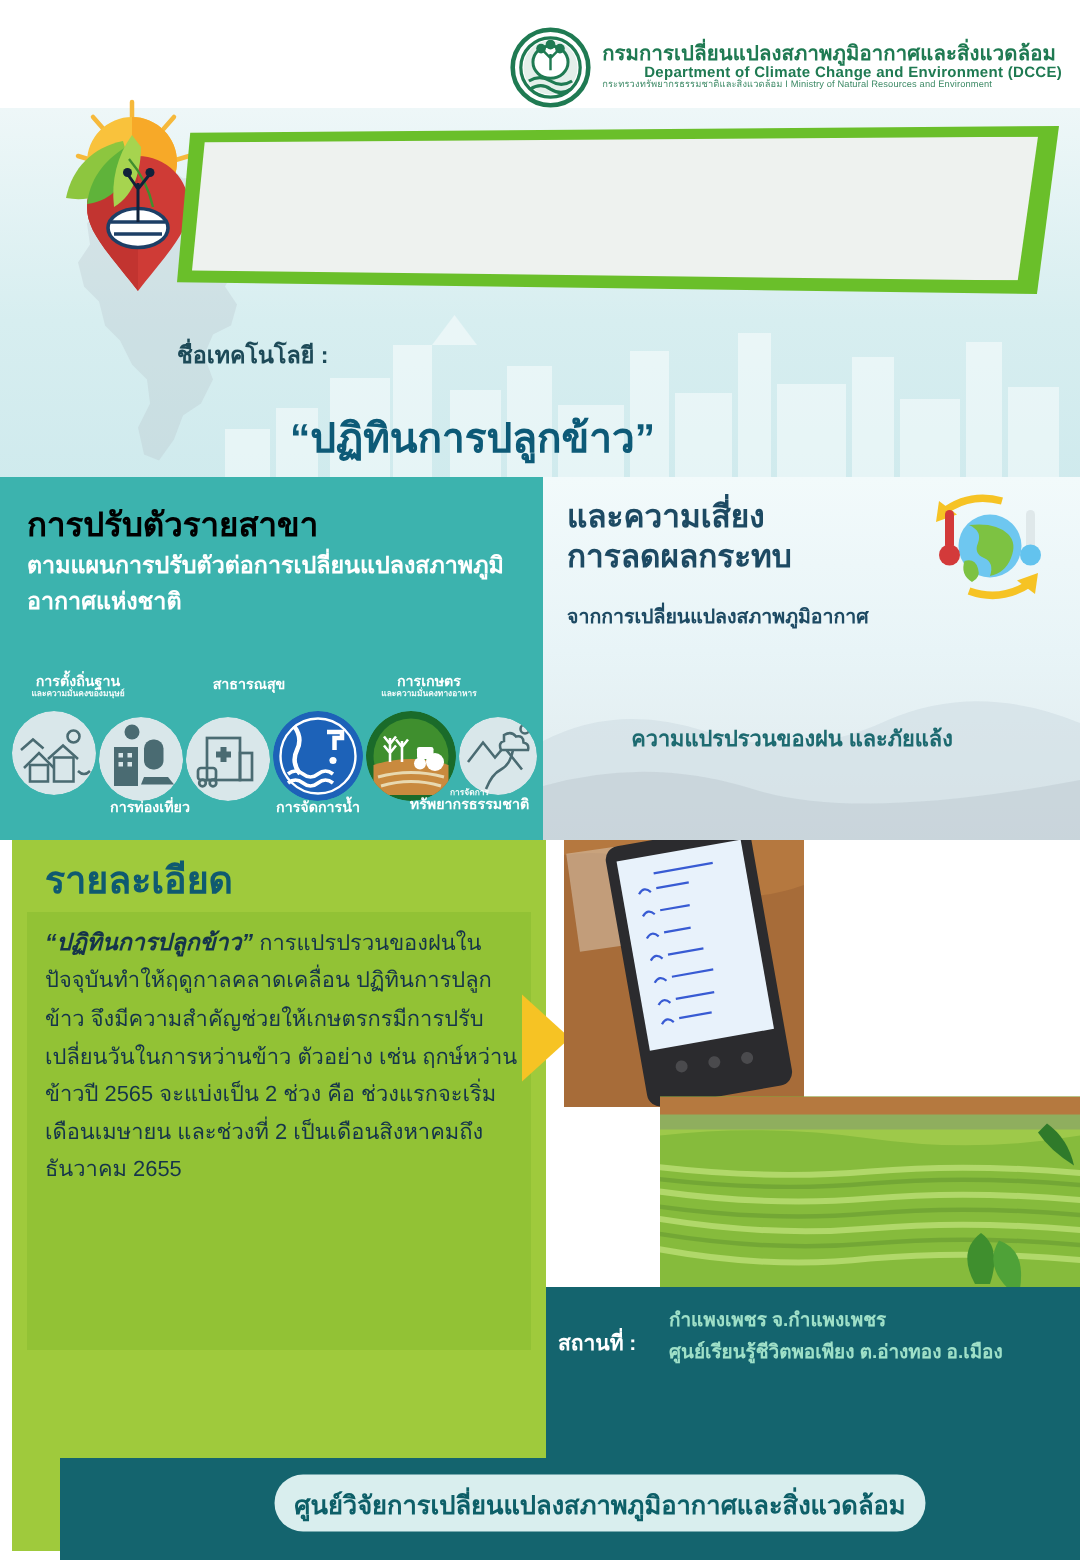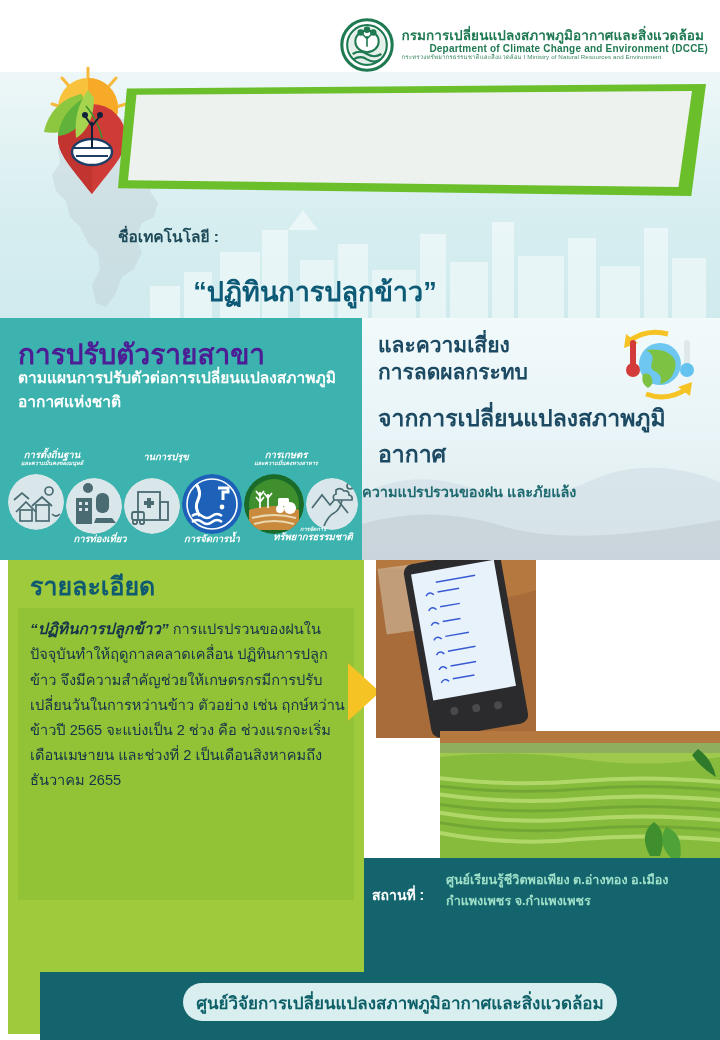--- a/index.html
+++ b/index.html
@@ -46,32 +46,32 @@
   .tech-label{position:absolute;left:118px;top:212px;font-size:15.5px;font-weight:bold;color:#1d4a58;}
   .tech-name{position:absolute;left:0;top:258px;width:720px;text-align:center;
     font-size:27px;font-weight:bold;color:#0d5a77;padding-right:90px;box-sizing:border-box;}
 
   
   .panel-left{position:absolute;left:0;top:318px;width:362px;height:242px;background:#3cb3ae;}
   .panel-right{position:absolute;left:362px;top:318px;width:358px;height:242px;
     background:linear-gradient(180deg,#f2fafb 0%, #e8f4f7 48%, #dfe9ec 100%);}
   .pr-hills{position:absolute;left:0;bottom:0;width:358px;height:120px;opacity:.75;}
 
-  .pl-h1{position:absolute;left:18px;top:14px;font-size:28px;font-weight:bold;color:#4c1d95;}
+  .pl-h1{position:absolute;left:18px;top:14px;font-size:22px;font-weight:bold;color:#000000;}
   .pl-h2{position:absolute;left:18px;top:48px;width:330px;font-size:15.5px;font-weight:bold;
     color:#ffffff;line-height:1.55;}
 
   .pr-h1{position:absolute;left:16px;top:14px;font-size:21px;font-weight:bold;color:#1d4a63;line-height:1.28;}
-  .pr-h2{position:absolute;left:16px;top:82px;font-size:23px;font-weight:bold;color:#1d4a63;}
-  .pr-sub{position:absolute;left:0;top:162px;width:332px;text-align:left;
+  .pr-h2{position:absolute;left:16px;top:82px;font-size:13px;font-weight:bold;color:#1d4a63;}
+  .pr-sub{position:absolute;left:0;top:162px;width:332px;text-align:center;
     font-size:14.5px;font-weight:bold;color:#1d6a70;}
   .globe-ico{position:absolute;right:14px;top:8px;width:96px;height:80px;}
 
   
-  .sectors{position:absolute;left:0;top:448px;width:362px;height:112px;font-style:italic;}
+  .sectors{position:absolute;left:0;top:448px;width:362px;height:112px;}
   .sec-ico{position:absolute;border-radius:50%;}
   .sec-cap{position:absolute;text-align:center;color:#ffffff;font-weight:bold;line-height:1.1;}
   .cap-main{font-size:9.5px;display:block;}
   .cap-sub{font-size:5.6px;display:block;opacity:.95;}
 
   
   .green-block{position:absolute;left:8px;top:560px;width:356px;height:474px;background:#9fca3c;}
   .green-inner{position:absolute;left:10px;top:48px;width:336px;height:292px;background:#92c235;}
   .det-title{position:absolute;left:22px;top:6px;font-size:25px;font-weight:bold;color:#0f5a70;}
   .det-body{position:absolute;left:22px;top:56px;width:318px;font-size:14.6px;color:#15344a;
@@ -189,21 +189,21 @@
     <div class="pl-h2">ตามแผนการปรับตัวต่อการเปลี่ยนแปลงสภาพภูมิอากาศแห่งชาติ</div>
   </div>
 
   <div class="sectors">
 
     <div class="sec-cap" style="left:4px;top:2px;width:96px;">
       <span class="cap-main">การตั้งถิ่นฐาน</span>
       <span class="cap-sub">และความมั่นคงของมนุษย์</span>
     </div>
     <div class="sec-cap" style="left:118px;top:4px;width:96px;">
-      <span class="cap-main">านการปรุข</span>
+      <span class="cap-main">สาธารณสุข</span>
     </div>
     <div class="sec-cap" style="left:232px;top:2px;width:108px;">
       <span class="cap-main">การเกษตร</span>
       <span class="cap-sub">และความมั่นคงทางอาหาร</span>
     </div>
 
     <svg class="sec-ico" style="left:8px;top:26px;width:56px;height:56px;" viewBox="0 0 56 56">
       <circle cx="28" cy="28" r="28" fill="#d9e7ea"></circle>
       <g fill="none" stroke="#4a6b72" stroke-width="1.7">
         <path d="M8 38 l10 -10 l10 10"></path>
@@ -378,22 +378,22 @@
       </g>
       <path d="M210 125 q-12 -22 4 -34 q14 10 6 34 z" fill="#3f8f2e"></path>
       <path d="M232 128 q-16 -16 -6 -32 q18 6 14 32 z" fill="#4fa238"></path>
       <path d="M258 18 q14 10 18 28 q-16 -10 -24 -22 z" fill="#2f7a2a"></path>
     </svg>
   </div>
 
   <div class="loc-block">
     <div class="loc-label">สถานที่ :</div>
     <div class="loc-text">
+      <div>กำแพงเพชร จ.กำแพงเพชร</div>
       <div>ศูนย์เรียนรู้ชีวิตพอเพียง ต.อ่างทอง อ.เมือง</div>
-      <div>กำแพงเพชร จ.กำแพงเพชร</div>
     </div>
 
   </div>
 
   <div class="footer">
     <div class="footer-pill">
       <span>ศูนย์วิจัยการเปลี่ยนแปลงสภาพภูมิอากาศและสิ่งแวดล้อม</span>
     </div>
   </div>
 

